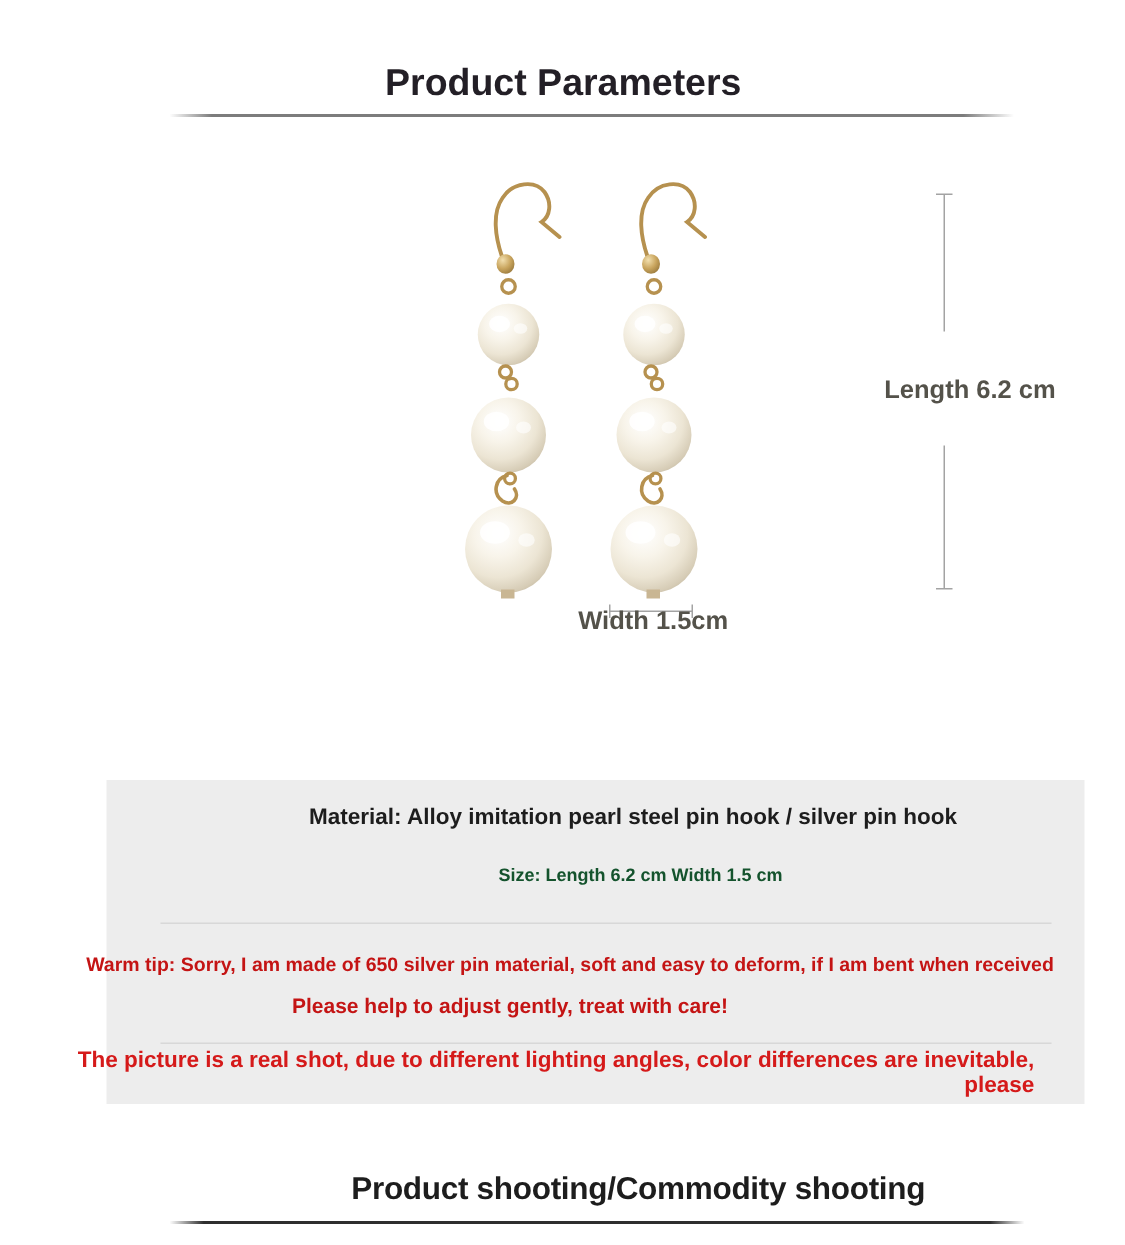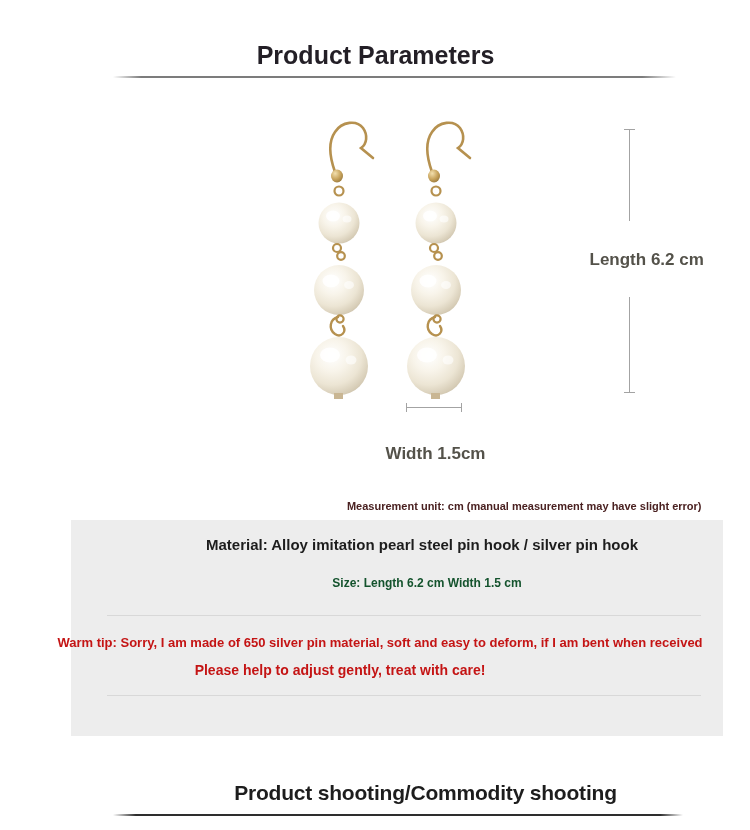--- a/index.html
+++ b/index.html
@@ -35,21 +35,21 @@
     white-space:nowrap; text-align:left;
   }
   #len-cap-top    { left:596px; top:121px; width:11px; height:1px; }
   #len-seg-1      { left:601px; top:122px; width:1px;  height:91px; }
   #len-seg-2      { left:601px; top:289px; width:1px;  height:95px; }
   #len-cap-bottom { left:596px; top:384px; width:11px; height:1px; }
   #length-label   { left:562px; top:242px; }
   #wid-line       { left:378px; top:399px; width:56px; height:1px; }
   #wid-tick-l     { left:378px; top:395px; width:1px;  height:9px; }
   #wid-tick-r     { left:433px; top:395px; width:1px;  height:9px; }
-  #width-label    { left:358px; top:436px; width:96px; }
+  #width-label    { left:358px; top:396px; width:96px; }
   #unit-note {
     position:absolute; right:21px; top:492px; font-size:11px; font-weight:bold;
     color:#4a2121; white-space:nowrap;
   }
   
   #info-box {
     position:absolute; left:43px; top:512px; width:663px; height:216px;
     background:#ededed;
   }
   .info-line {
@@ -125,29 +125,29 @@
   <div id="len-seg-1" class="measure-line"></div>
   <div id="length-label" class="measure-label">Length 6.2 cm</div>
   <div id="len-seg-2" class="measure-line"></div>
   <div id="len-cap-bottom" class="measure-line"></div>
 
   <div id="wid-tick-l" class="measure-line"></div>
   <div id="wid-line" class="measure-line"></div>
   <div id="wid-tick-r" class="measure-line"></div>
   <div id="width-label" class="measure-label">Width 1.5cm</div>
 
-  <div id="unit-note">Measurement unit: cm (manual measurement may have slight error)</div>
 
   <div id="info-box">
     <div id="material-line" class="info-line">Material: Alloy imitation pearl steel pin hook / silver pin hook</div>
     <div id="size-line" class="info-line">Size: Length 6.2 cm Width 1.5 cm</div>
     <div id="divider-1" class="box-divider"></div>
     <div id="warm-tip-1" class="info-line">Warm tip: Sorry, I am made of 650 silver pin material, soft and easy to deform, if I am bent when received</div>
     <div id="warm-tip-2" class="info-line">Please help to adjust gently, treat with care!</div>
     <div id="divider-2" class="box-divider"></div>
     <div id="notice">
+      <div>The picture is a real shot, due to different lighting angles, color differences are inevitable, please</div>
     </div>
   </div>
 
   <div id="title-bottom" class="section-title">Product shooting/Commodity shooting</div>
   <div id="rule-bottom" class="rule"></div>
 
 </div>
 
 </body></html>

